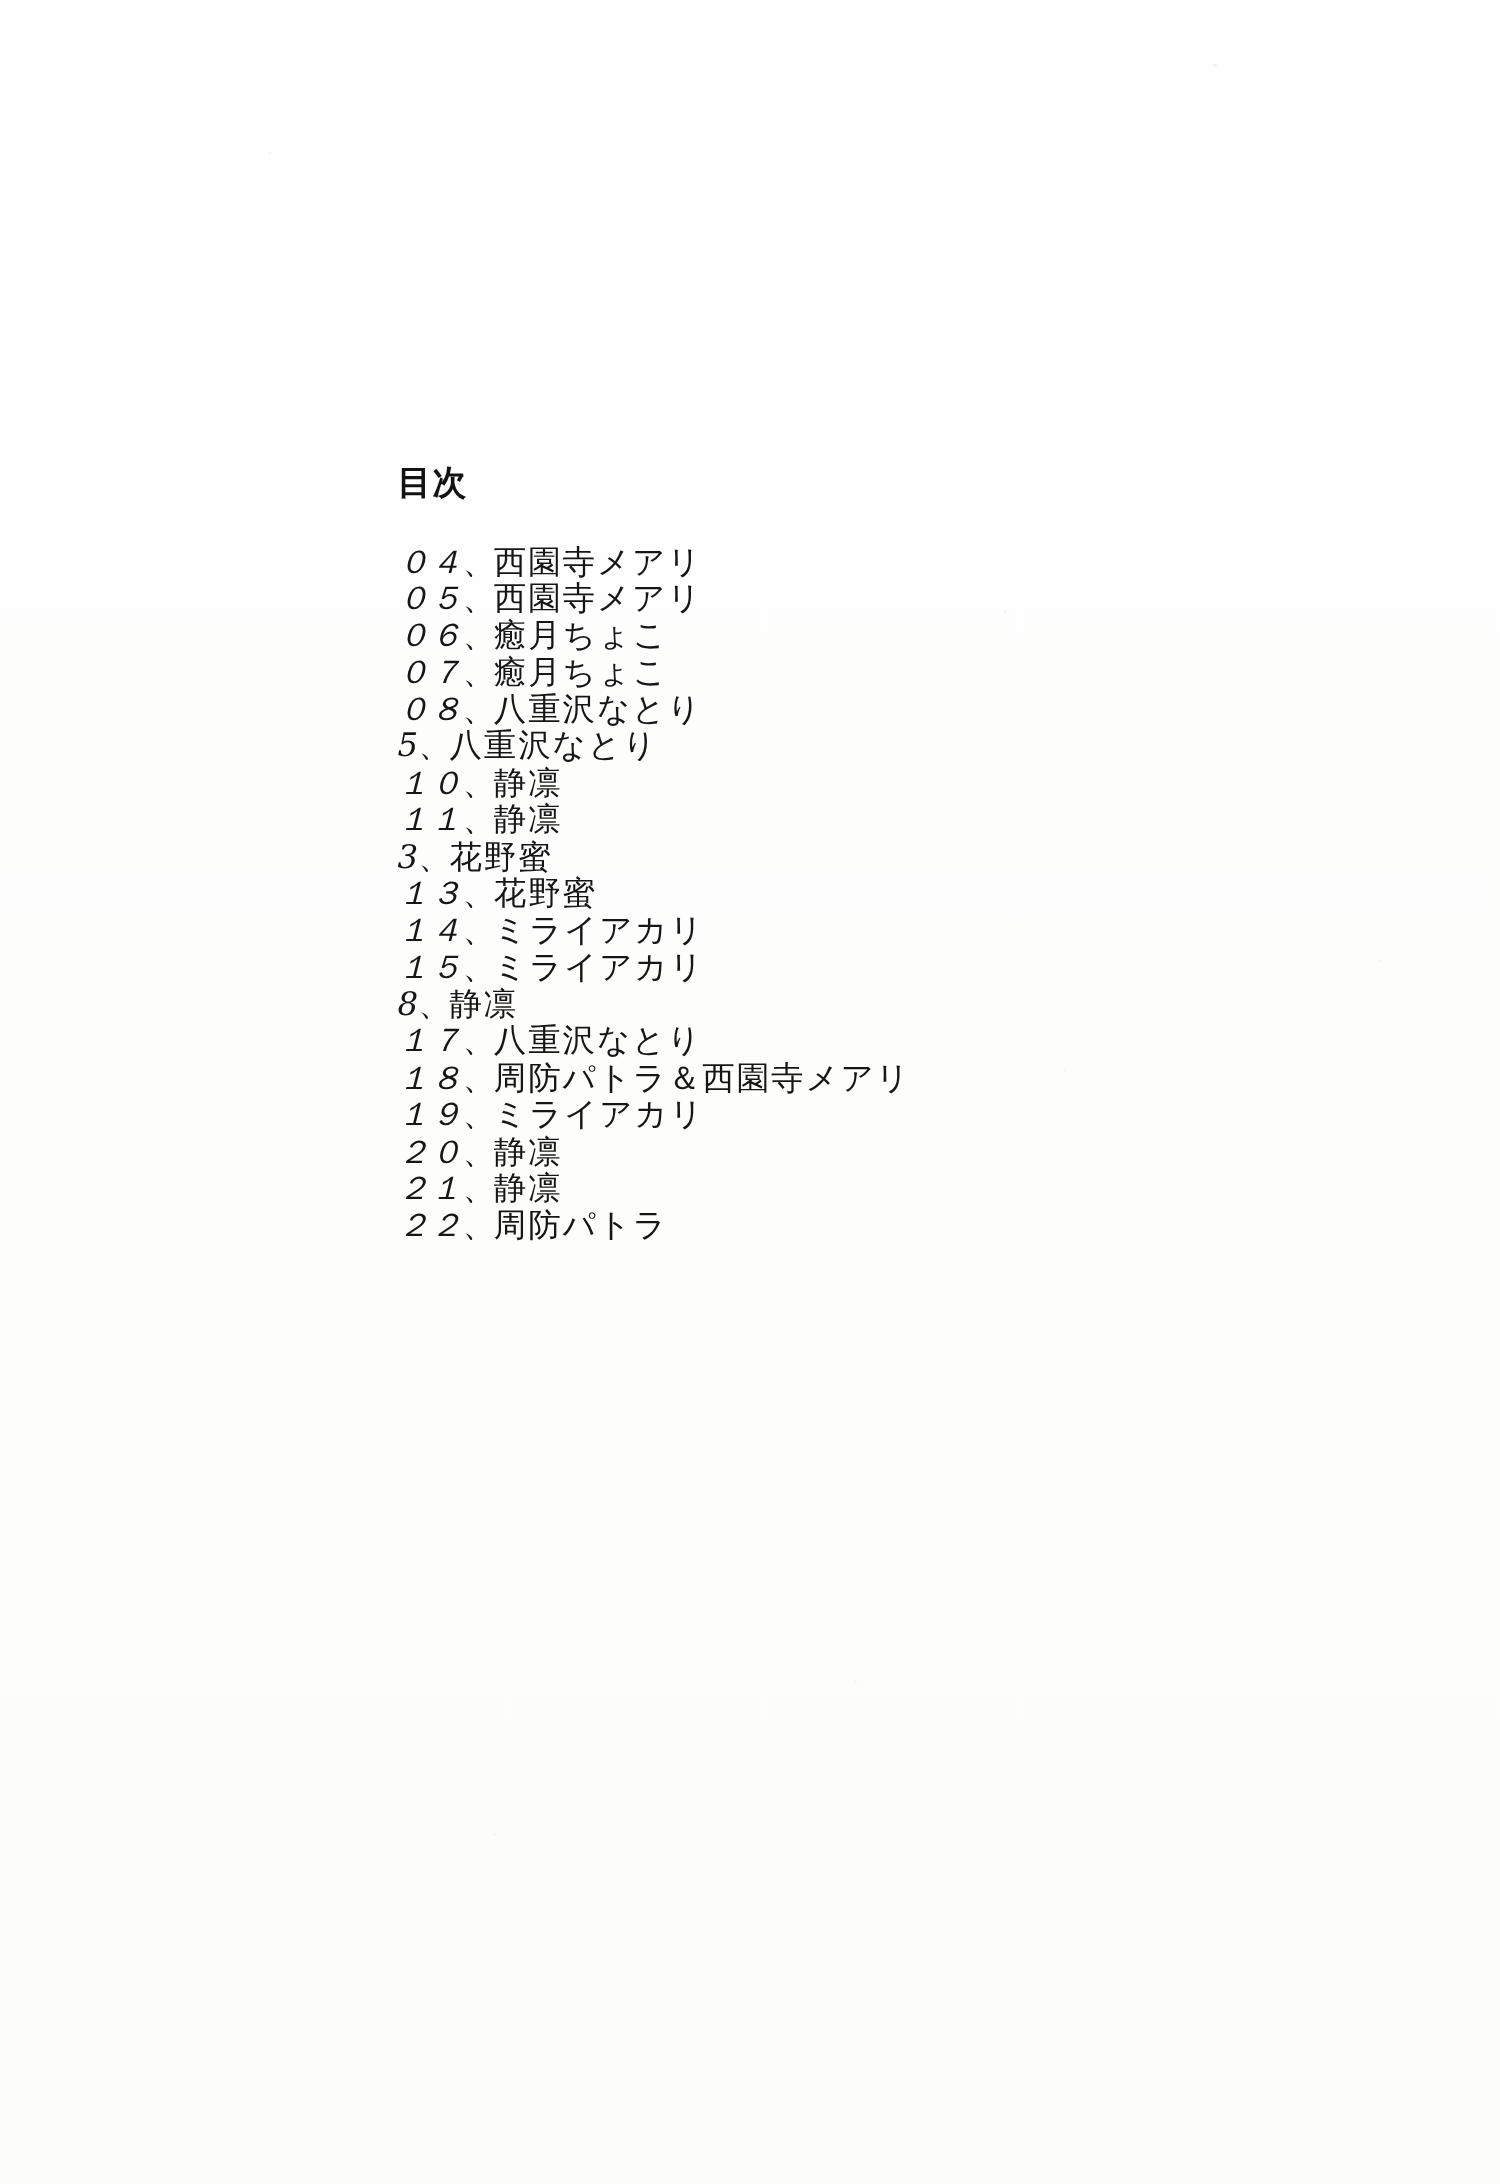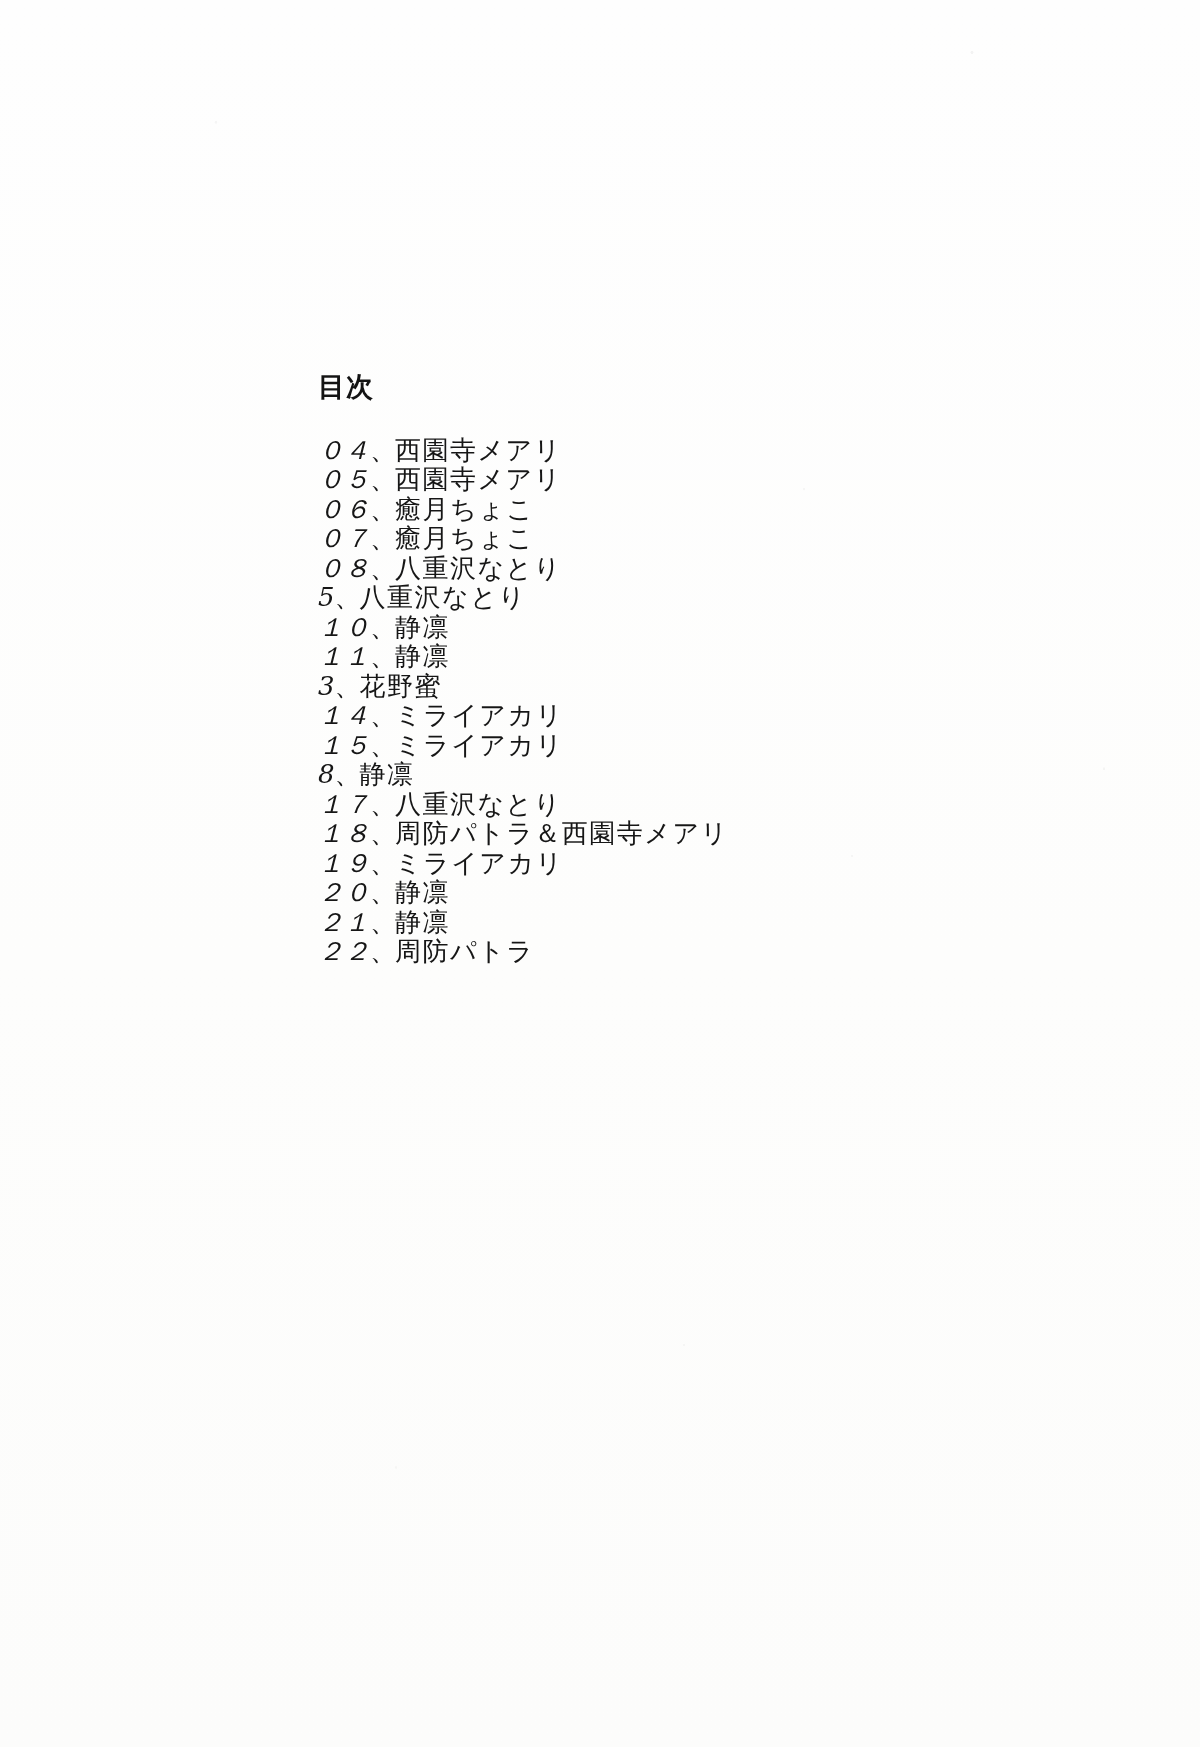--- a/index.html
+++ b/index.html
@@ -105,20 +105,23 @@
       <li class="toc-item">
         <span class="toc-num">１０</span><span class="toc-sep">、</span><span class="toc-title">静凛</span>
       </li>
       <li class="toc-item">
         <span class="toc-num">１１</span><span class="toc-sep">、</span><span class="toc-title">静凛</span>
       </li>
       <li class="toc-item">
         <span class="toc-num">3</span><span class="toc-sep">、</span><span class="toc-title">花野蜜</span>
       </li>
       <li class="toc-item">
+        <span class="toc-num">１３</span><span class="toc-sep">、</span><span class="toc-title">花野蜜</span>
+      </li>
+      <li class="toc-item">
         <span class="toc-num">１４</span><span class="toc-sep">、</span><span class="toc-title">ミライアカリ</span>
       </li>
       <li class="toc-item">
         <span class="toc-num">１５</span><span class="toc-sep">、</span><span class="toc-title">ミライアカリ</span>
       </li>
       <li class="toc-item">
         <span class="toc-num">8</span><span class="toc-sep">、</span><span class="toc-title">静凛</span>
       </li>
       <li class="toc-item">
         <span class="toc-num">１７</span><span class="toc-sep">、</span><span class="toc-title">八重沢なとり</span>

